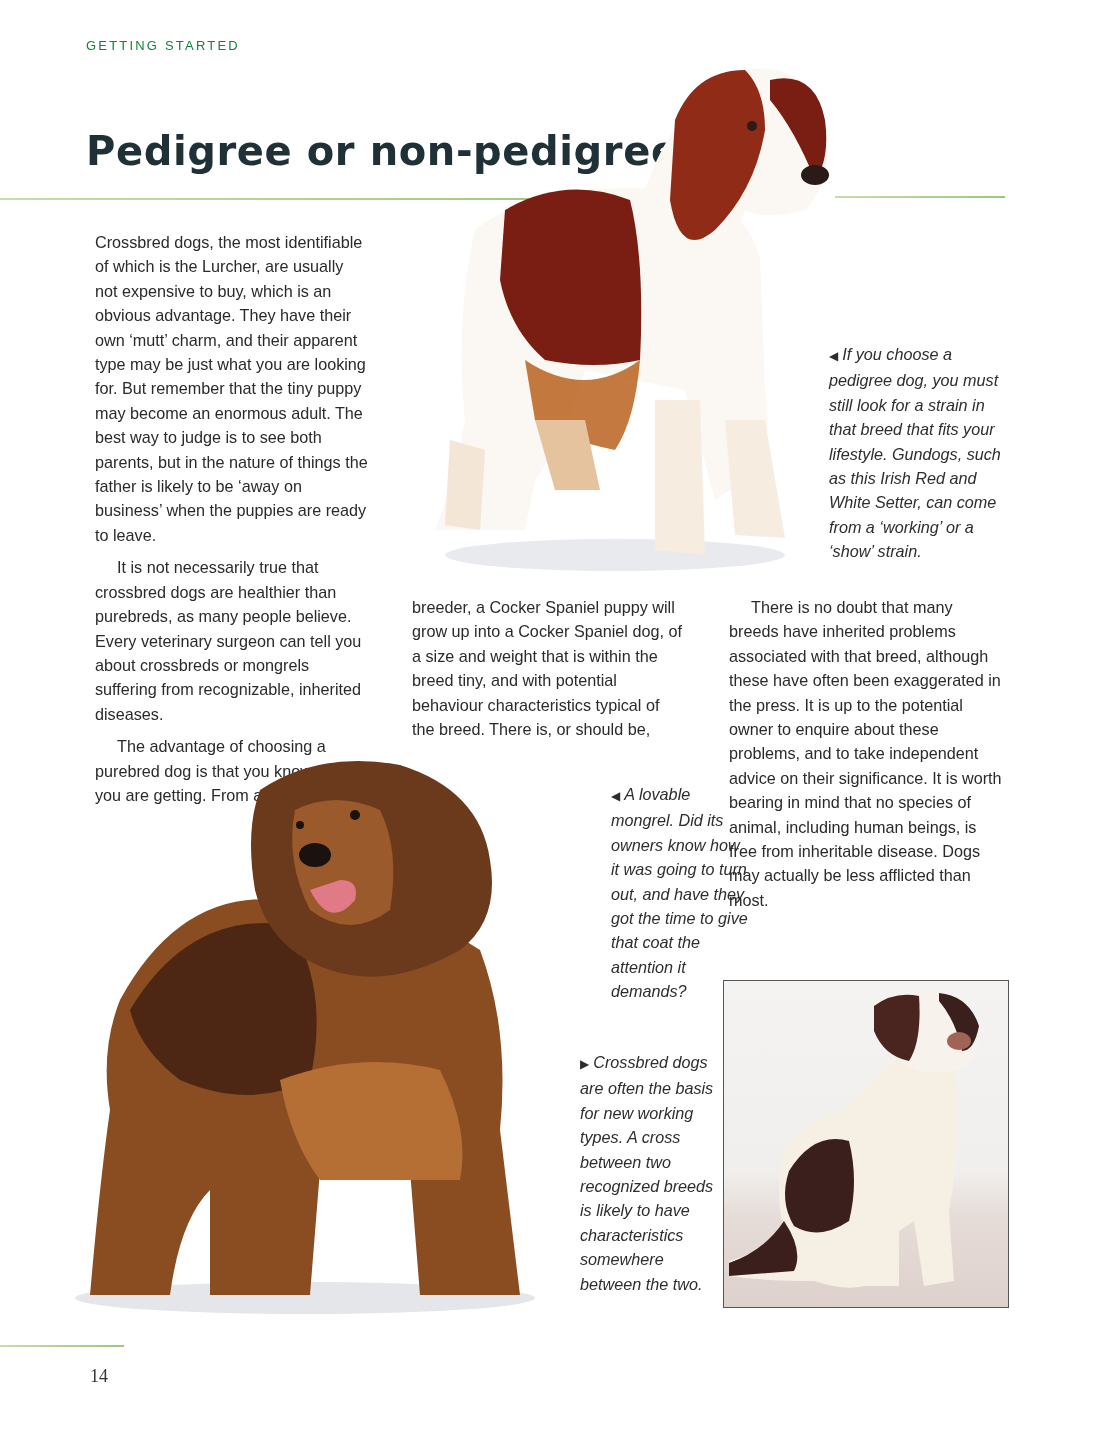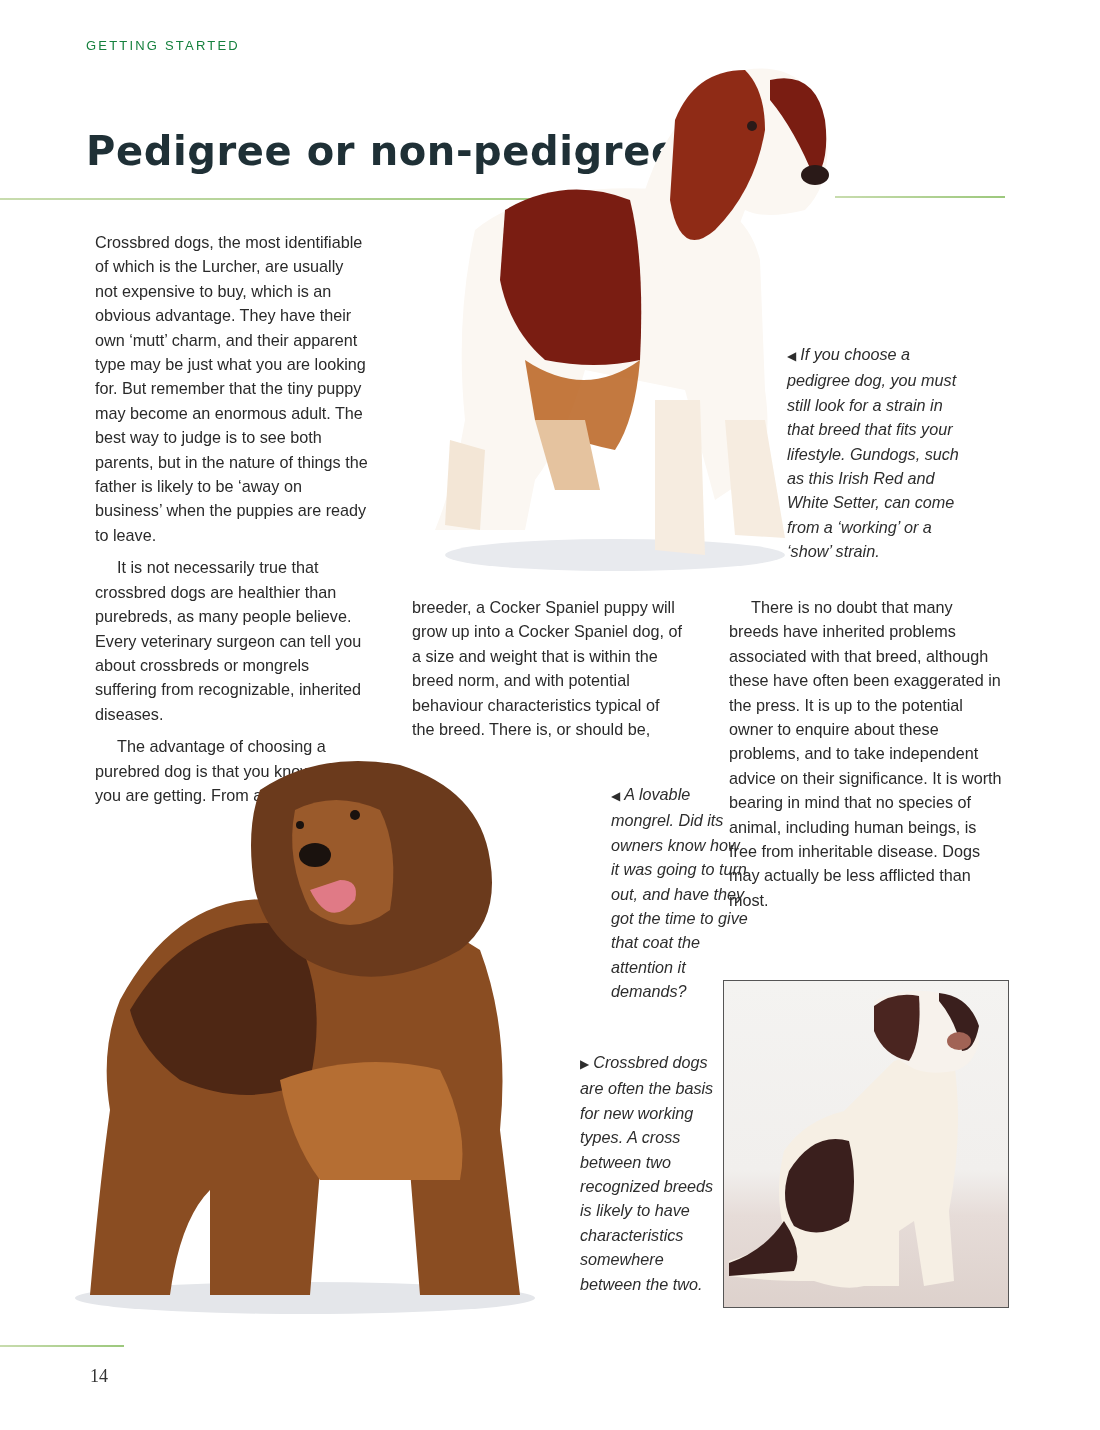--- a/index.html
+++ b/index.html
@@ -41,32 +41,32 @@
     <path d="M310 360 L320 475 L370 478 L350 360 Z" fill="#f6ece0"></path>
 
     <path d="M230 130 Q260 40 330 10 Q390 0 410 60 Q420 120 390 150 Q350 160 330 150 Q300 230 270 250 Q240 200 230 130 Z" fill="#fbf7f2"></path>
     <path d="M260 60 Q280 10 330 10 Q350 30 350 70 Q340 130 300 170 Q265 200 255 140 Z" fill="#8f2b16"></path>
     <path d="M355 20 Q400 10 410 60 Q415 100 400 120 Q380 70 355 40 Z" fill="#7a1d12"></path>
     <ellipse cx="400" cy="115" rx="14" ry="10" fill="#2a1a18"></ellipse>
     <circle cx="337" cy="66" r="5" fill="#2a1a18"></circle>
   </svg>
 </div>
 
-<div class="abs caption" style="left:787px; top:342px; width:182px;">
+<div class="abs caption" style="left:829px; top:342px; width:182px;">
   <span class="arrow">◀</span><span>If you choose a pedigree dog, you must still look for a strain in that breed that fits your lifestyle. Gundogs, such as this Irish Red and White Setter, can come from a ‘working’ or a ‘show’ strain.</span>
 </div>
 
 <div class="abs col" style="left:87px; top:222px; width:290px;">
   <p>Crossbred dogs, the most identifiable of which is the Lurcher, are usually not expensive to buy, which is an obvious advantage. They have their own ‘mutt’ charm, and their apparent type may be just what you are looking for. But remember that the tiny puppy may become an enormous adult. The best way to judge is to see both parents, but in the nature of things the father is likely to be ‘away on business’ when the puppies are ready to leave.</p>
   <p class="indent">It is not necessarily true that crossbred dogs are healthier than purebreds, as many people believe. Every veterinary surgeon can tell you about crossbreds or mongrels suffering from recognizable, inherited diseases.</p>
   <p class="indent">The advantage of choosing a purebred dog is that you know what you are getting. From a reputable</p>
 </div>
 
 <div class="abs col" style="left:404px; top:587px; width:290px;">
-  <p>breeder, a Cocker Spaniel puppy will grow up into a Cocker Spaniel dog, of a size and weight that is within the breed norm, and with potential behaviour characteristics typical of the breed. There is, or should be,</p>
+  <p>breeder, a Cocker Spaniel puppy will grow up into a Cocker Spaniel dog, of a size and weight that is within the breed tiny, and with potential behaviour characteristics typical of the breed. There is, or should be,</p>
 </div>
 
 <div class="abs col" style="left:721px; top:587px; width:292px;">
   <p class="indent">There is no doubt that many breeds have inherited problems associated with that breed, although these have often been exaggerated in the press. It is up to the potential owner to enquire about these problems, and to take independent advice on their significance. It is worth bearing in mind that no species of animal, including human beings, is free from inheritable disease. Dogs may actually be less afflicted than most.</p>
 </div>
 
 <div class="photo" style="left:60px; top:750px; width:490px; height:570px;">
   <svg width="490" height="570" viewBox="0 0 490 570">
     <ellipse cx="245" cy="548" rx="230" ry="16" fill="#e4e6ea"></ellipse>
     <path d="M60 250 Q120 140 220 150 Q330 140 420 200 Q450 280 440 380 L460 545 L360 545 L350 420 L260 420 L250 545 L150 545 L150 440 Q120 470 110 545 L30 545 Q40 430 50 360 Q40 300 60 250 Z" fill="#8a4d22"></path>

